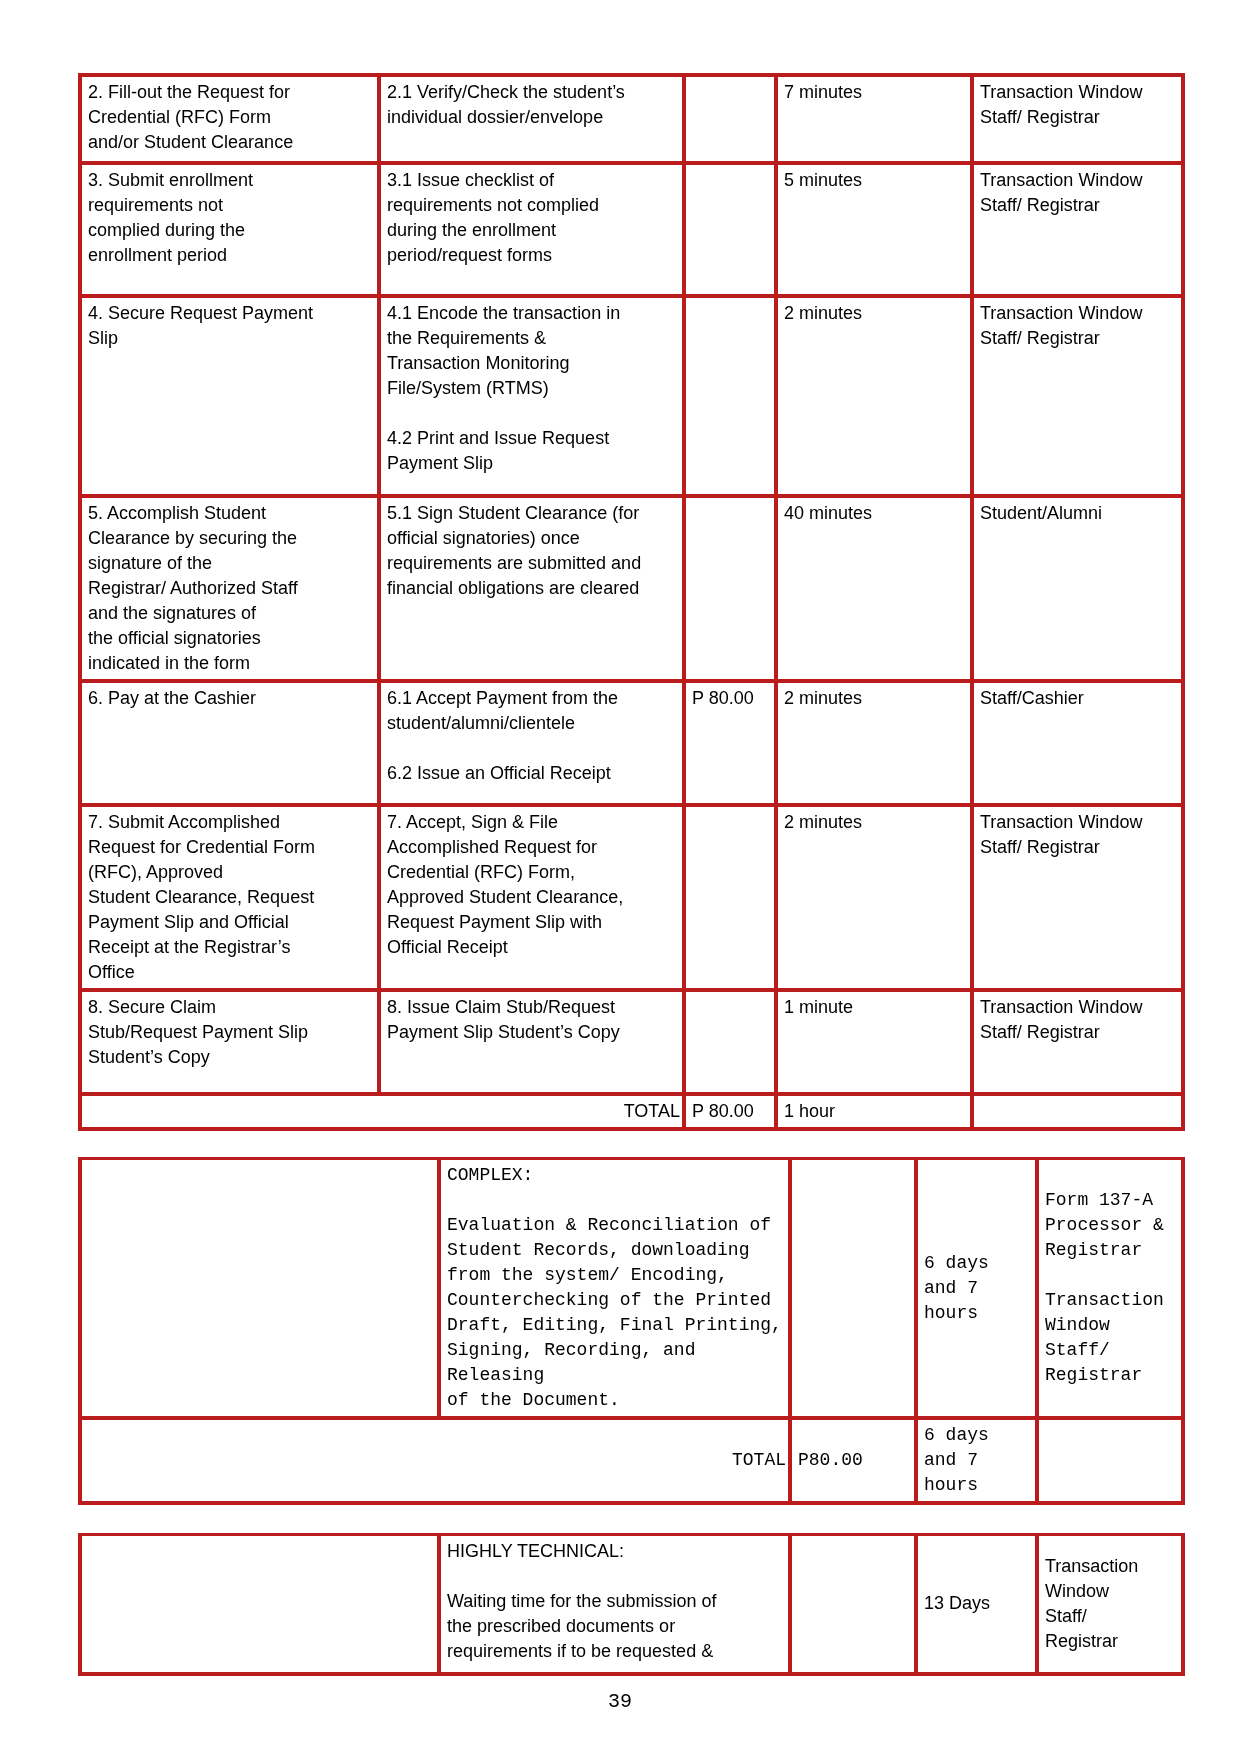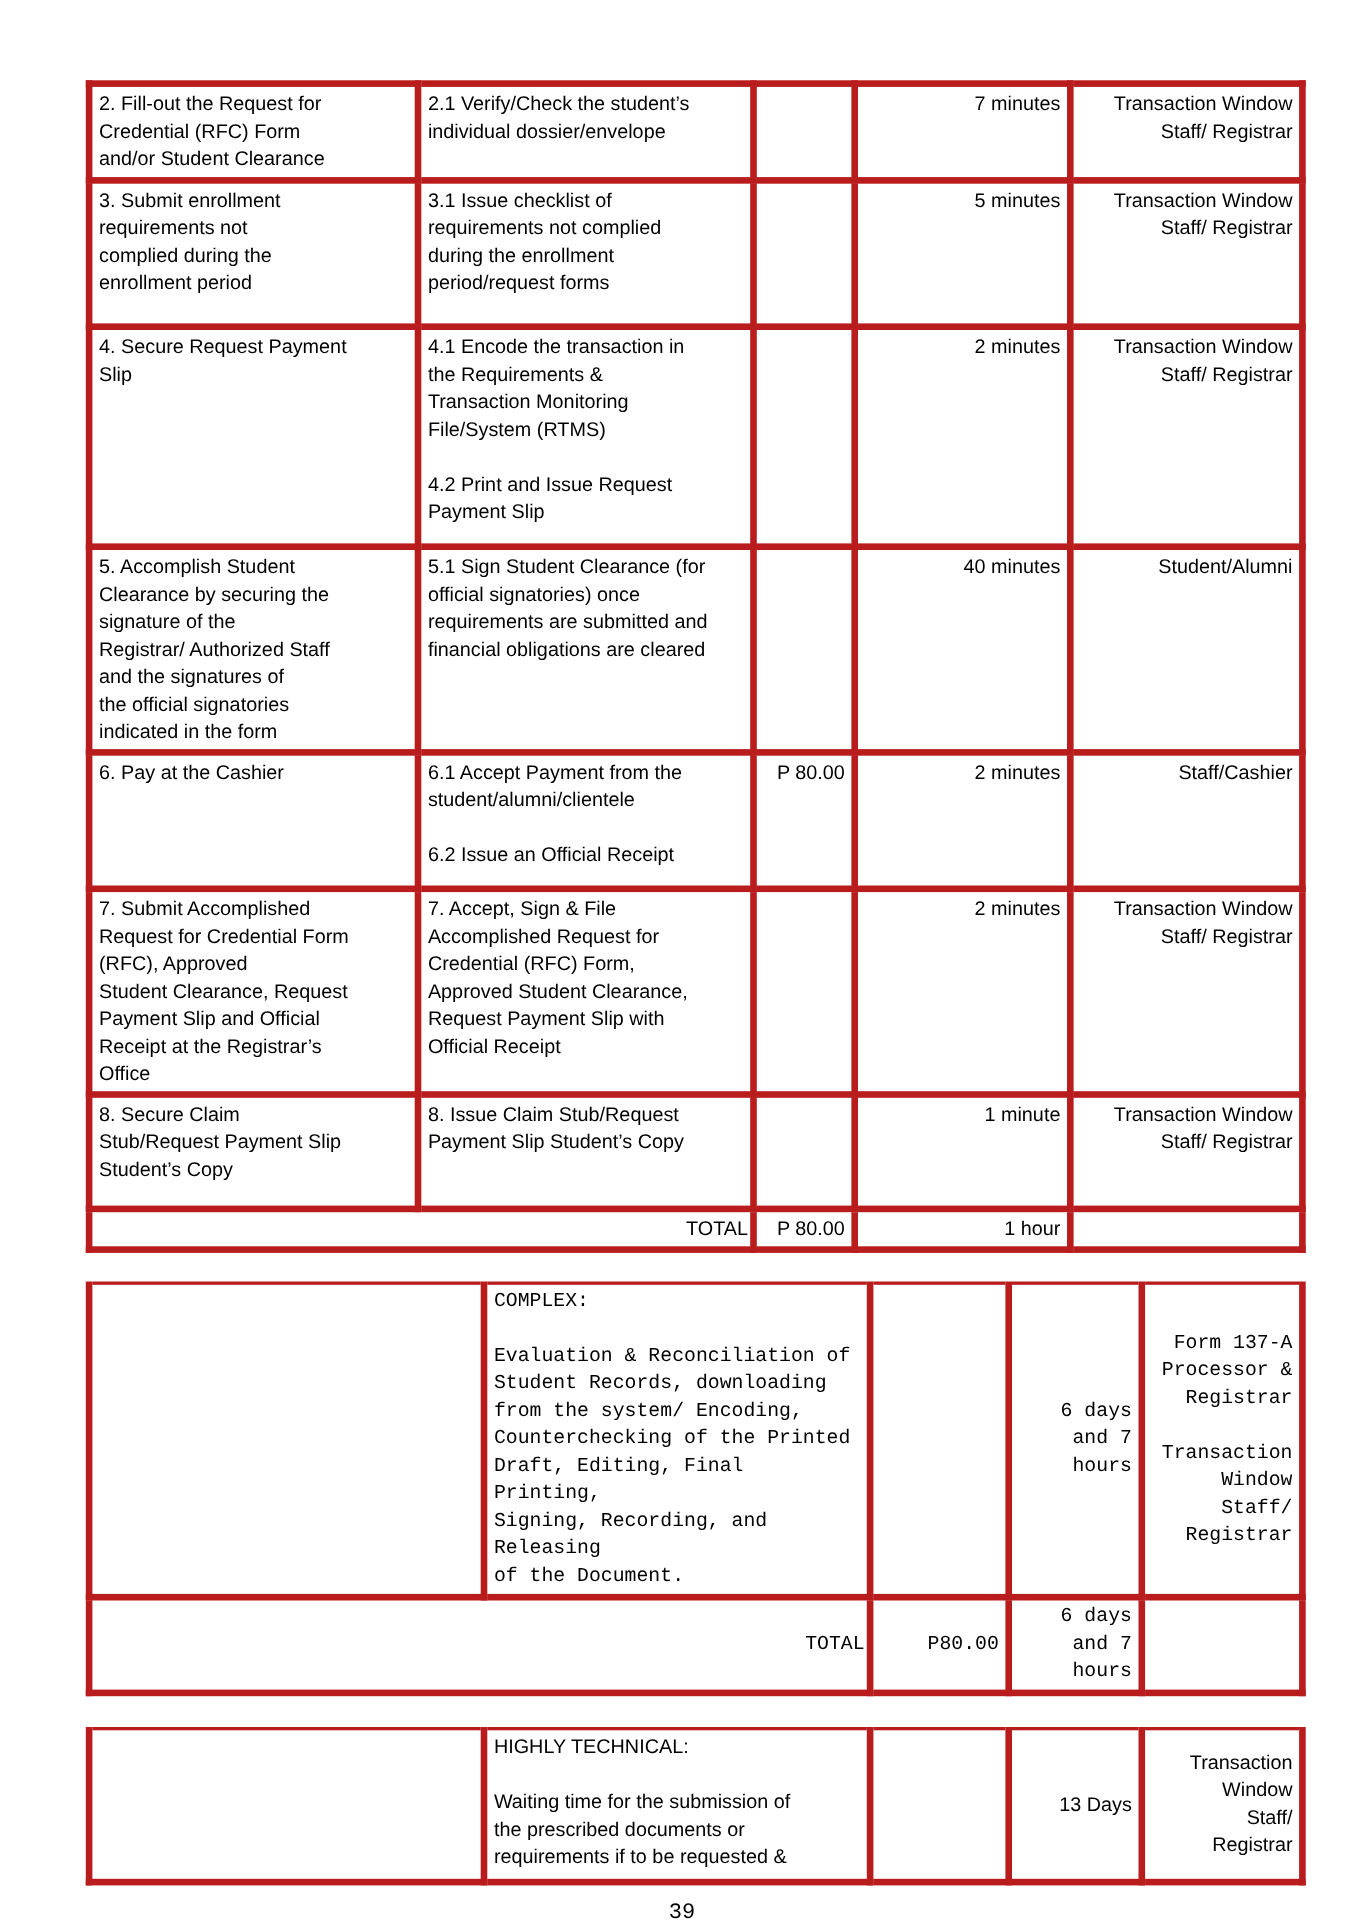--- a/index.html
+++ b/index.html
@@ -16,34 +16,34 @@
     background: #ffffff;
     overflow: hidden;
   }
   table {
     border-collapse: collapse;
     table-layout: fixed;
     margin-left: 78px;
     width: 1103px;
   }
   td {
-    border: 6px solid #b91c1c;
+    border: 4px solid #b91c1c;
     vertical-align: top;
     padding: 3px 6px;
     font-size: 18px;
     line-height: 25px;
     white-space: pre-line;
     overflow: hidden;
   }
   .t1 { margin-top: 73px; }
   .t2 { margin-top: 26px; font-family: Liberation Mono, monospace; }
   .t3 { margin-top: 28px; }
   .t2 tr:first-child td { border-top-width: 3px; }
   .t3 tr:first-child td { border-top-width: 3px; }
-  .center  { text-align: right; }
+  .center  { text-align: left; }
   .v-mid   { vertical-align: middle; }
   .total-label {
     text-align: right;
     vertical-align: middle;
     padding-right: 2px;
   }
   .total-cell { vertical-align: middle; }
   .para-gap { margin-top: 25px; }
   .page-number {
     margin-top: 14px;

